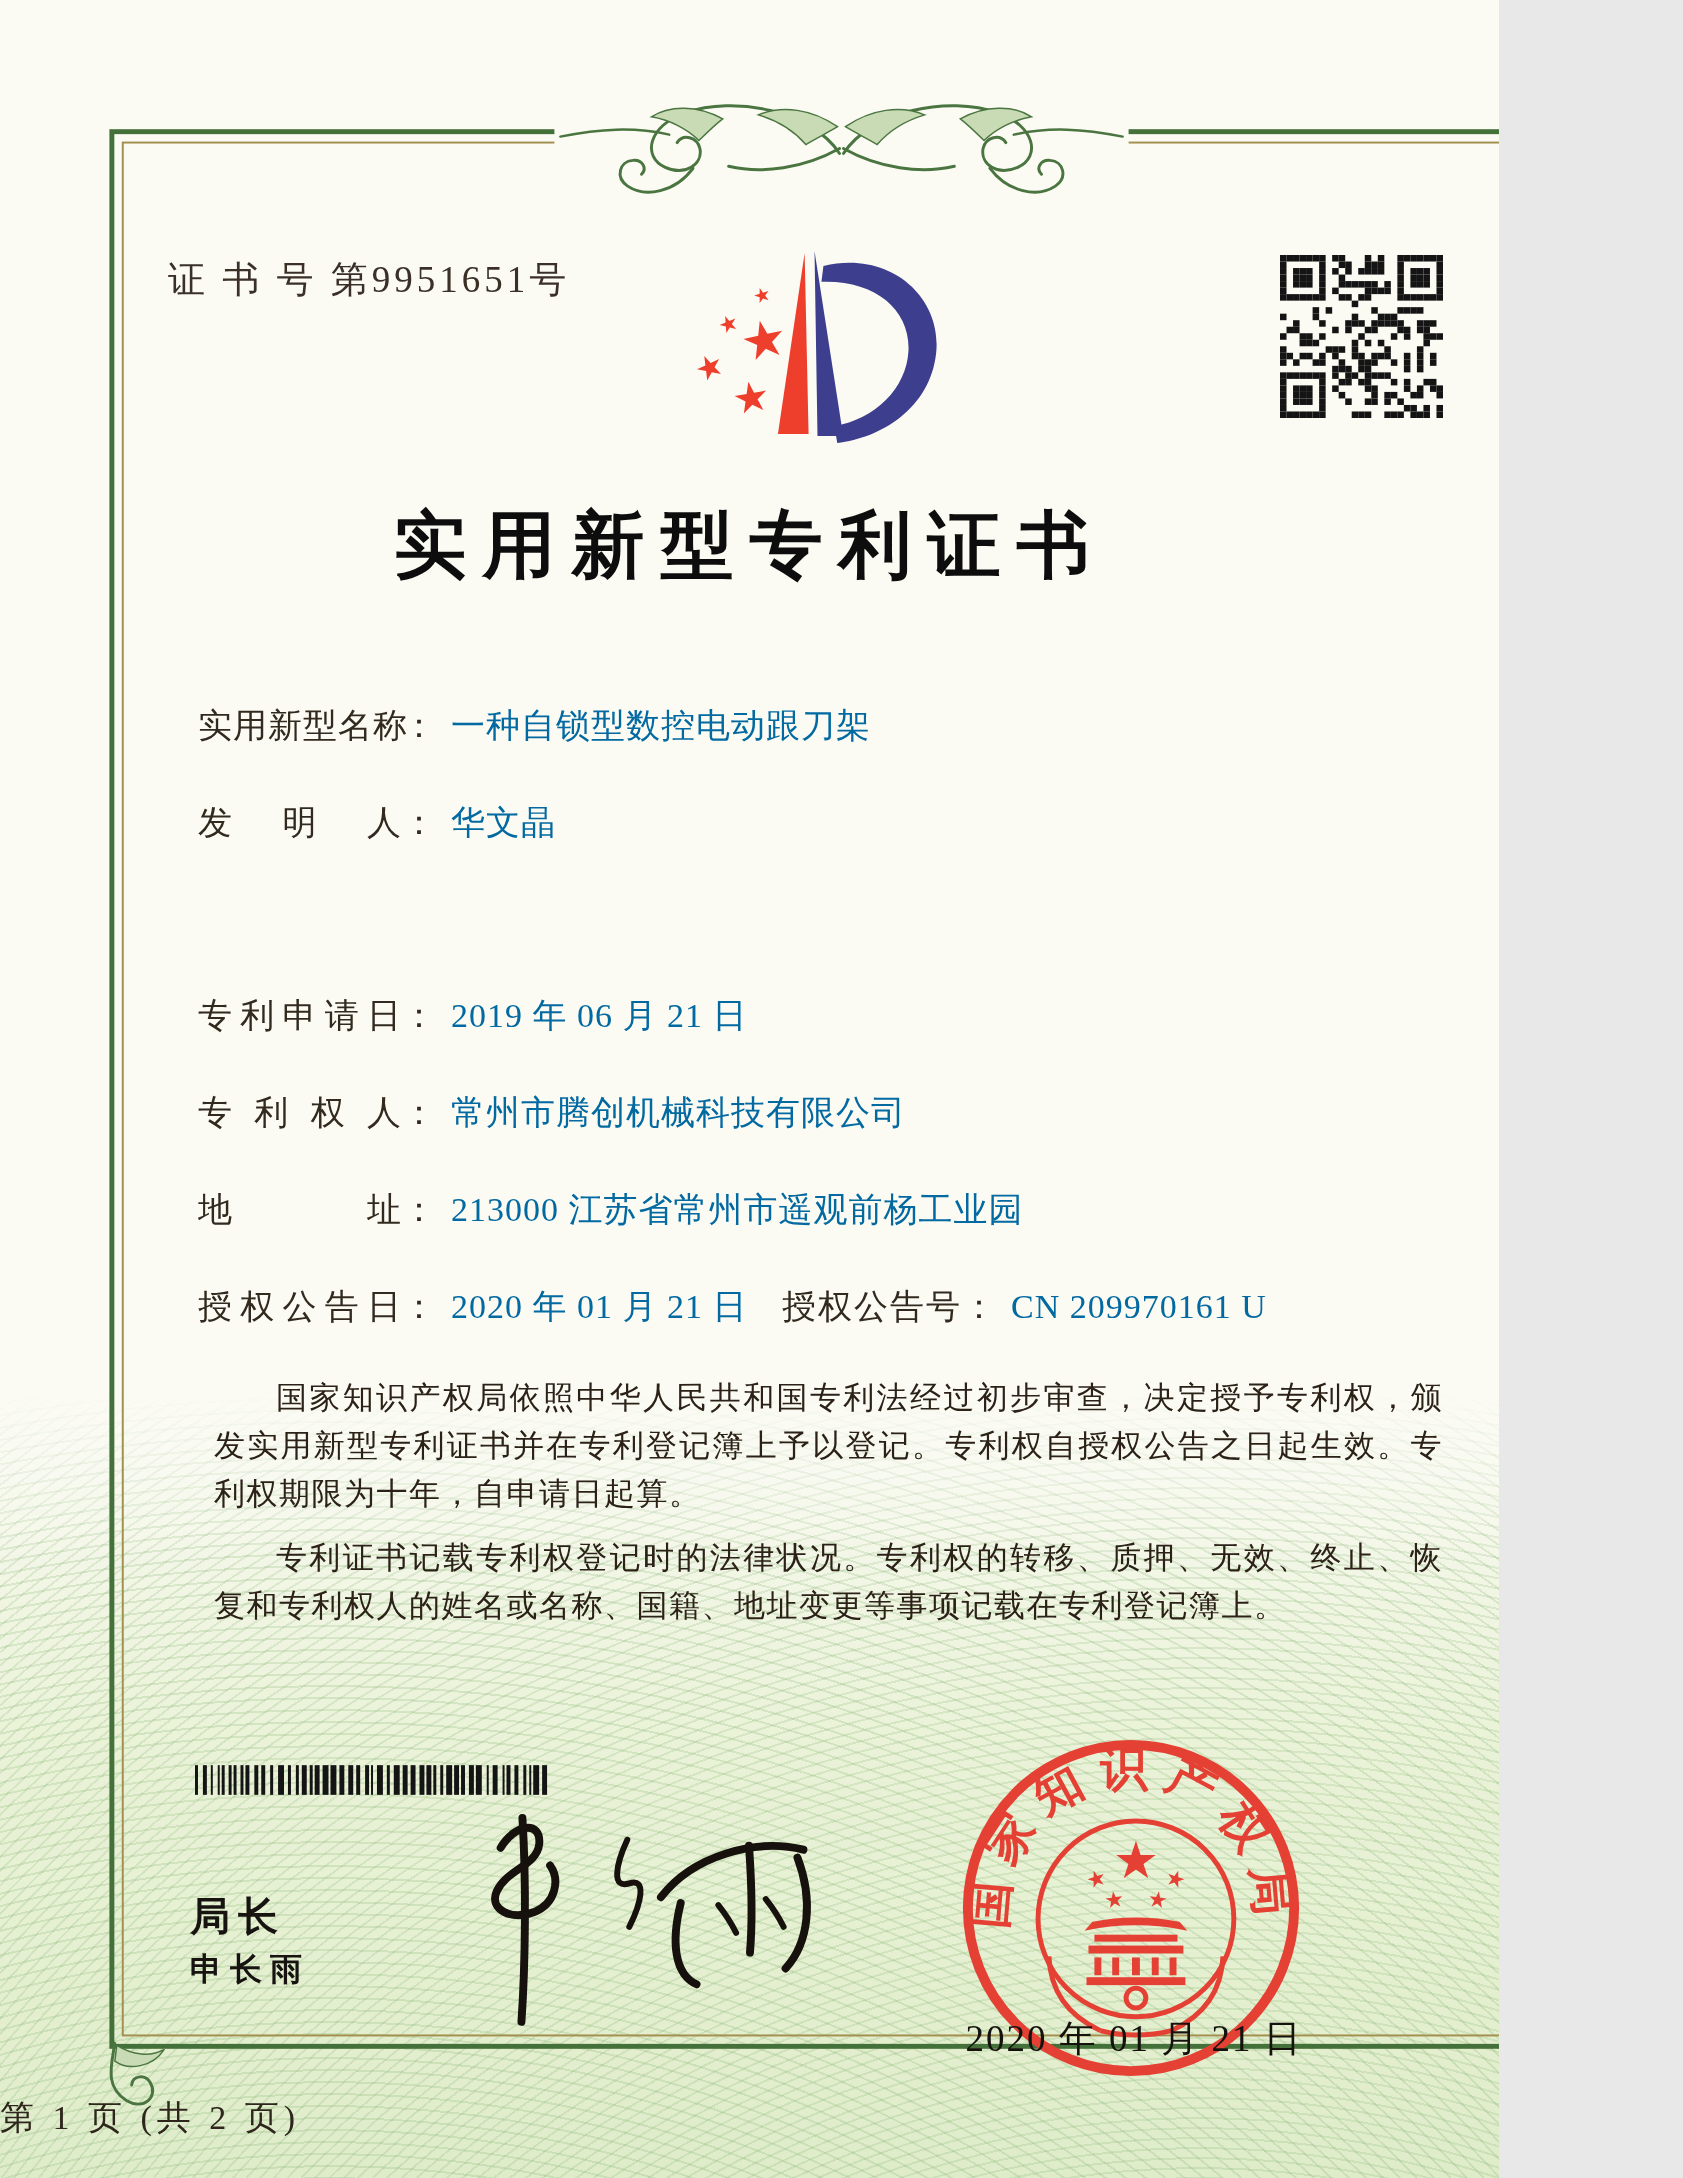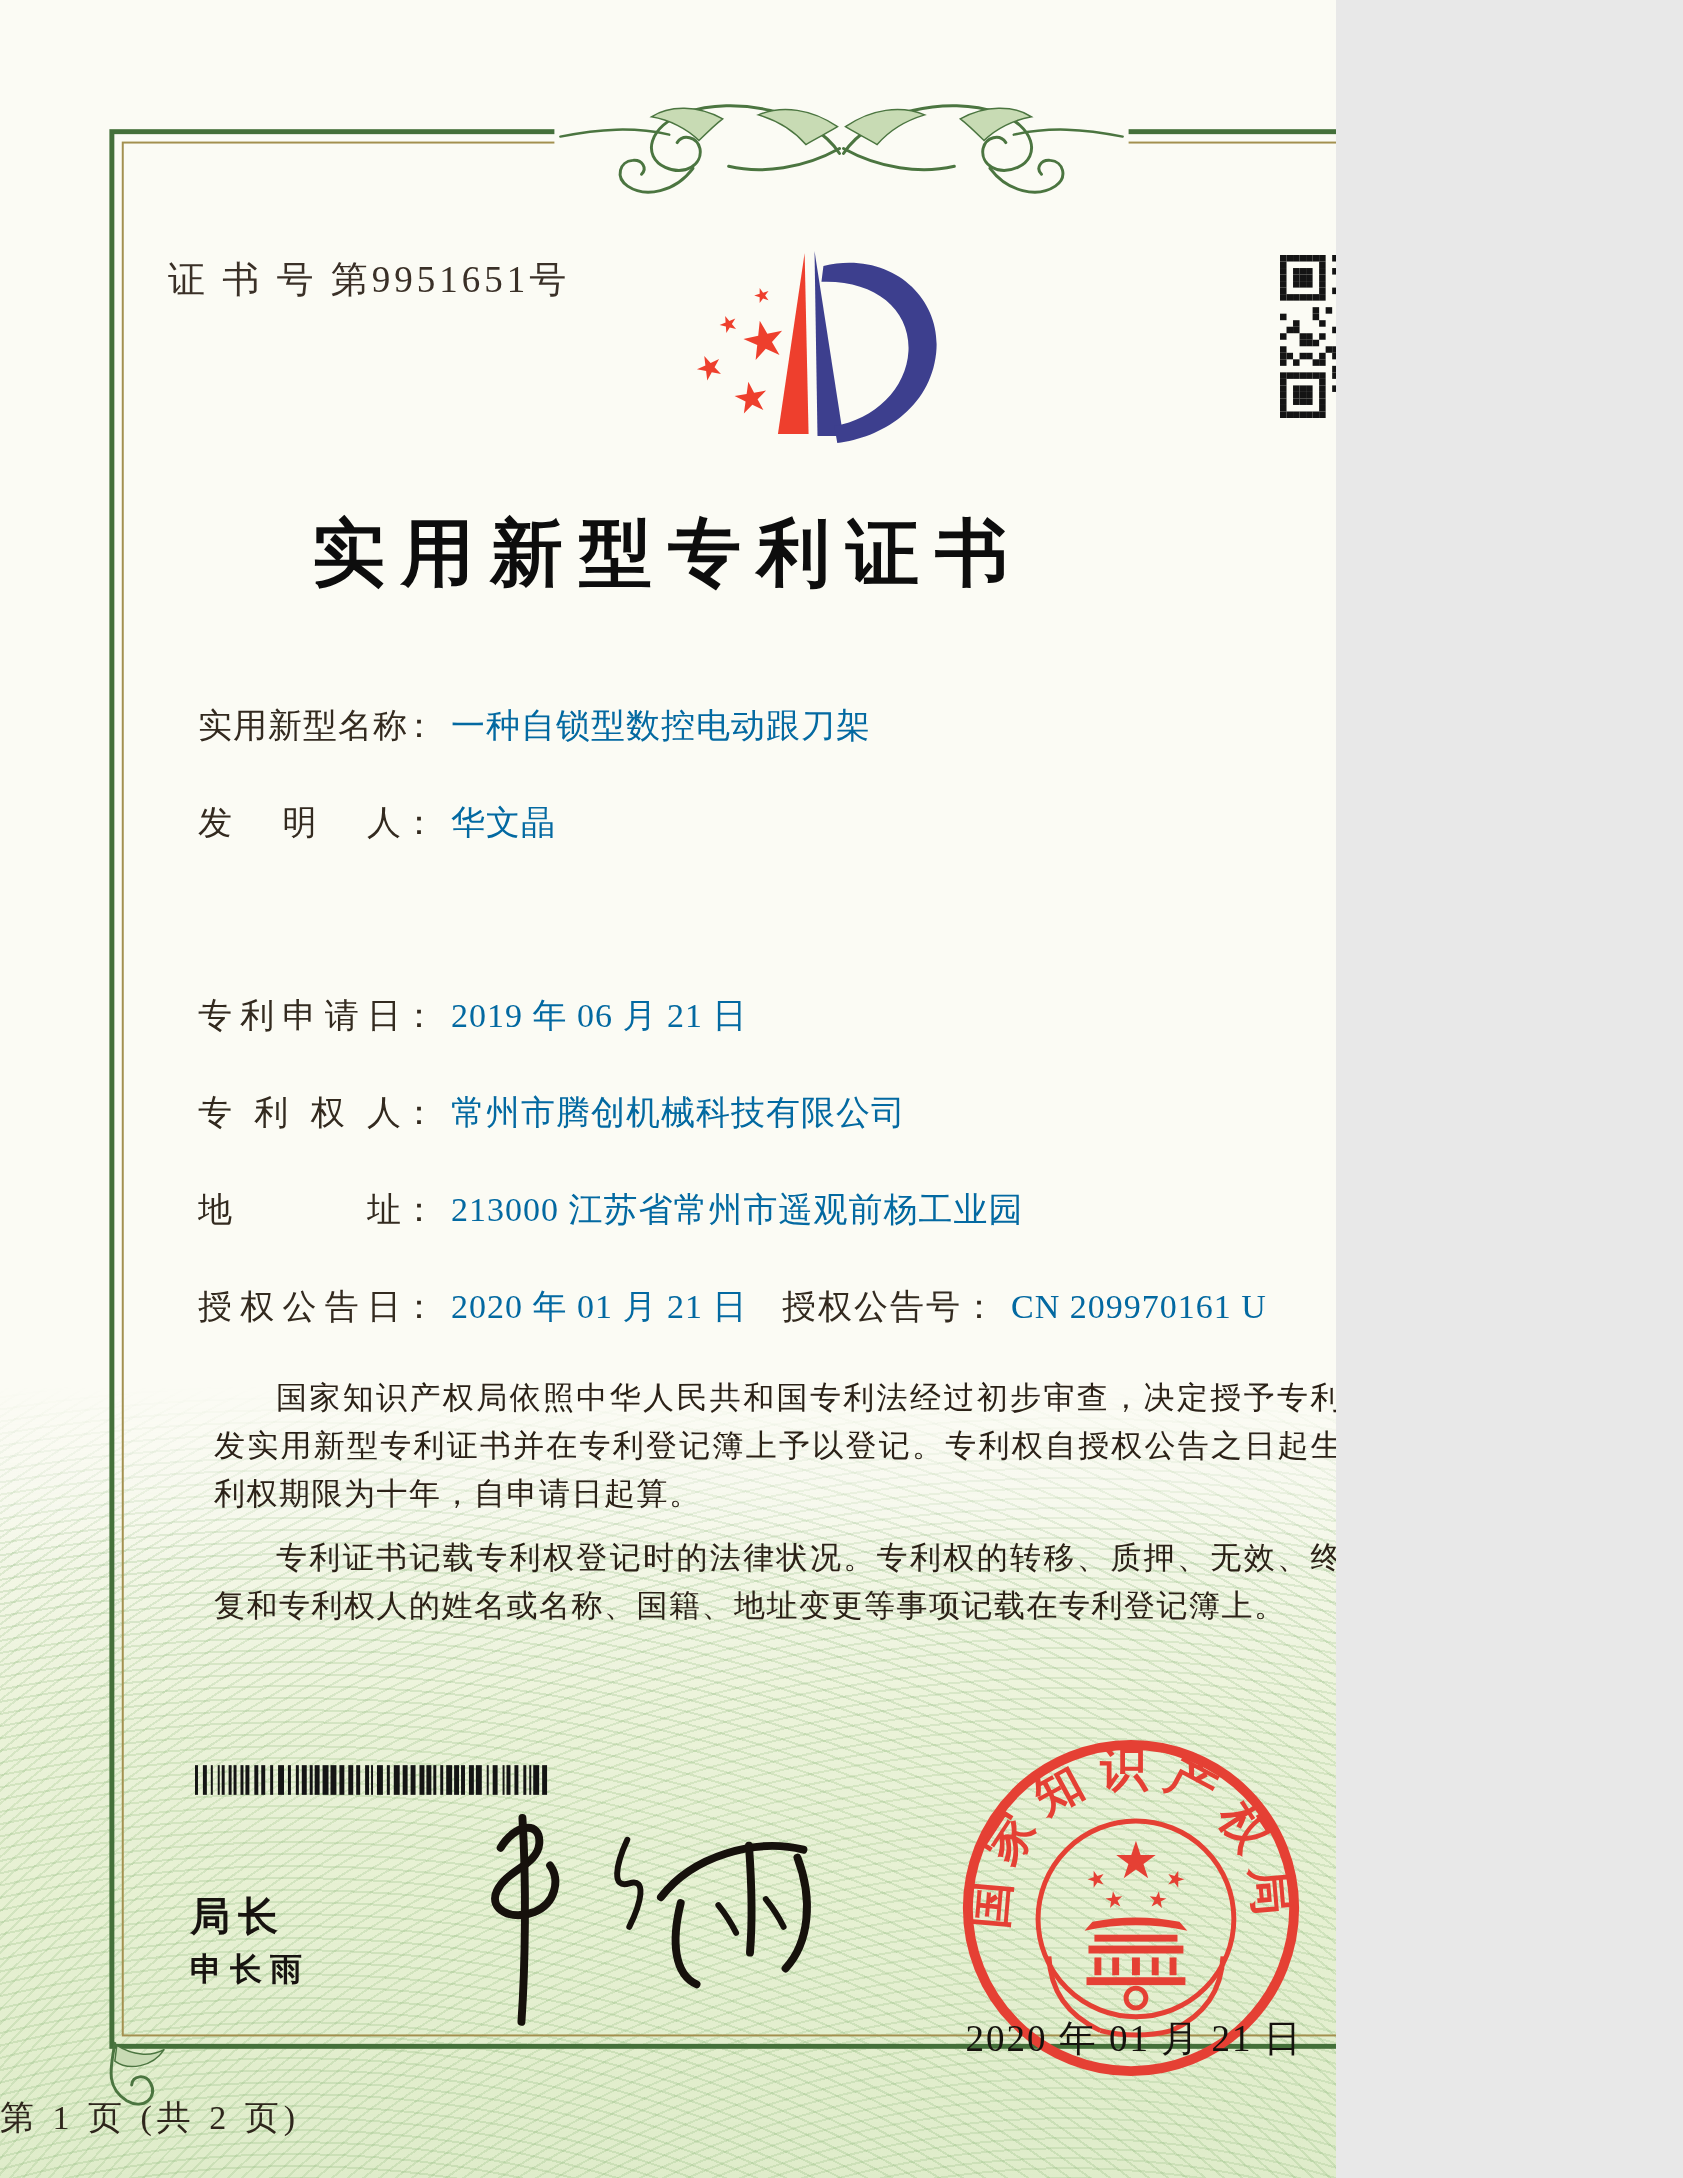--- a/index.html
+++ b/index.html
@@ -1,28 +1,28 @@
 <!DOCTYPE html>
 <html><head>
 <meta charset="utf-8">
 <style>
   html,body{margin:0;padding:0;background:#e8e8e8;}
-  .page{position:relative;width:1336px;height:2178px;background:#fbfbf4;overflow:hidden;
+  .page{position:relative;width:1499px;height:2178px;background:#fbfbf4;overflow:hidden;
         font-family:"Liberation Serif","DejaVu Serif",serif;color:#1c1610;}
   
   .guilloche{position:absolute;left:0;right:0;top:1386px;bottom:0;pointer-events:none;
     background:
       repeating-radial-gradient(circle at 22% 235%, rgba(118,170,100,.20) 0 2px, rgba(0,0,0,0) 2px 12px),
       repeating-radial-gradient(circle at 80% 210%, rgba(118,170,100,.18) 0 2px, rgba(0,0,0,0) 2px 10px),
       linear-gradient(to bottom, rgba(233,242,214,0) 0%, rgba(228,239,206,.75) 45%, rgba(221,235,199,.95) 100%);
     -webkit-mask-image:linear-gradient(to bottom,transparent,black 22%);
             mask-image:linear-gradient(to bottom,transparent,black 22%);}
   .abs{position:absolute;}
   .certno{left:168px;top:255px;font-size:37px;letter-spacing:4px;color:#3a3027;}
-  .title{left:0;right:0;top:493px;margin:12px;text-align:center;font-size:73px;font-weight:bold;
+  .title{left:0;right:0;top:493px;margin:4px;text-align:center;font-size:73px;font-weight:bold;
          letter-spacing:16px;color:#0d0d0d;}
   .row{left:198px;font-size:34px;letter-spacing:1px;white-space:nowrap;color:#332a1f;}
   .row .lbl{display:inline-block;width:204px;text-align:justify;text-align-last:justify;text-justify:inter-character;vertical-align:bottom;}
   .row .colon{display:inline-block;margin-right:4px;}
   .row .val{margin-left:10px;color:#0369a1;margin-top:24px;}
   .row .grant2{position:absolute;left:584px;top:0;white-space:nowrap;}
   .row .grant2 .lbl2{display:inline-block;letter-spacing:2px;}
   .paras{left:198px;top:1358px;width:1261px;font-size:31px;line-height:48px;color:#2b2117;
          text-align:justify;letter-spacing:1.5px;}
   .paras p{margin:16px;text-indent:2em;}

